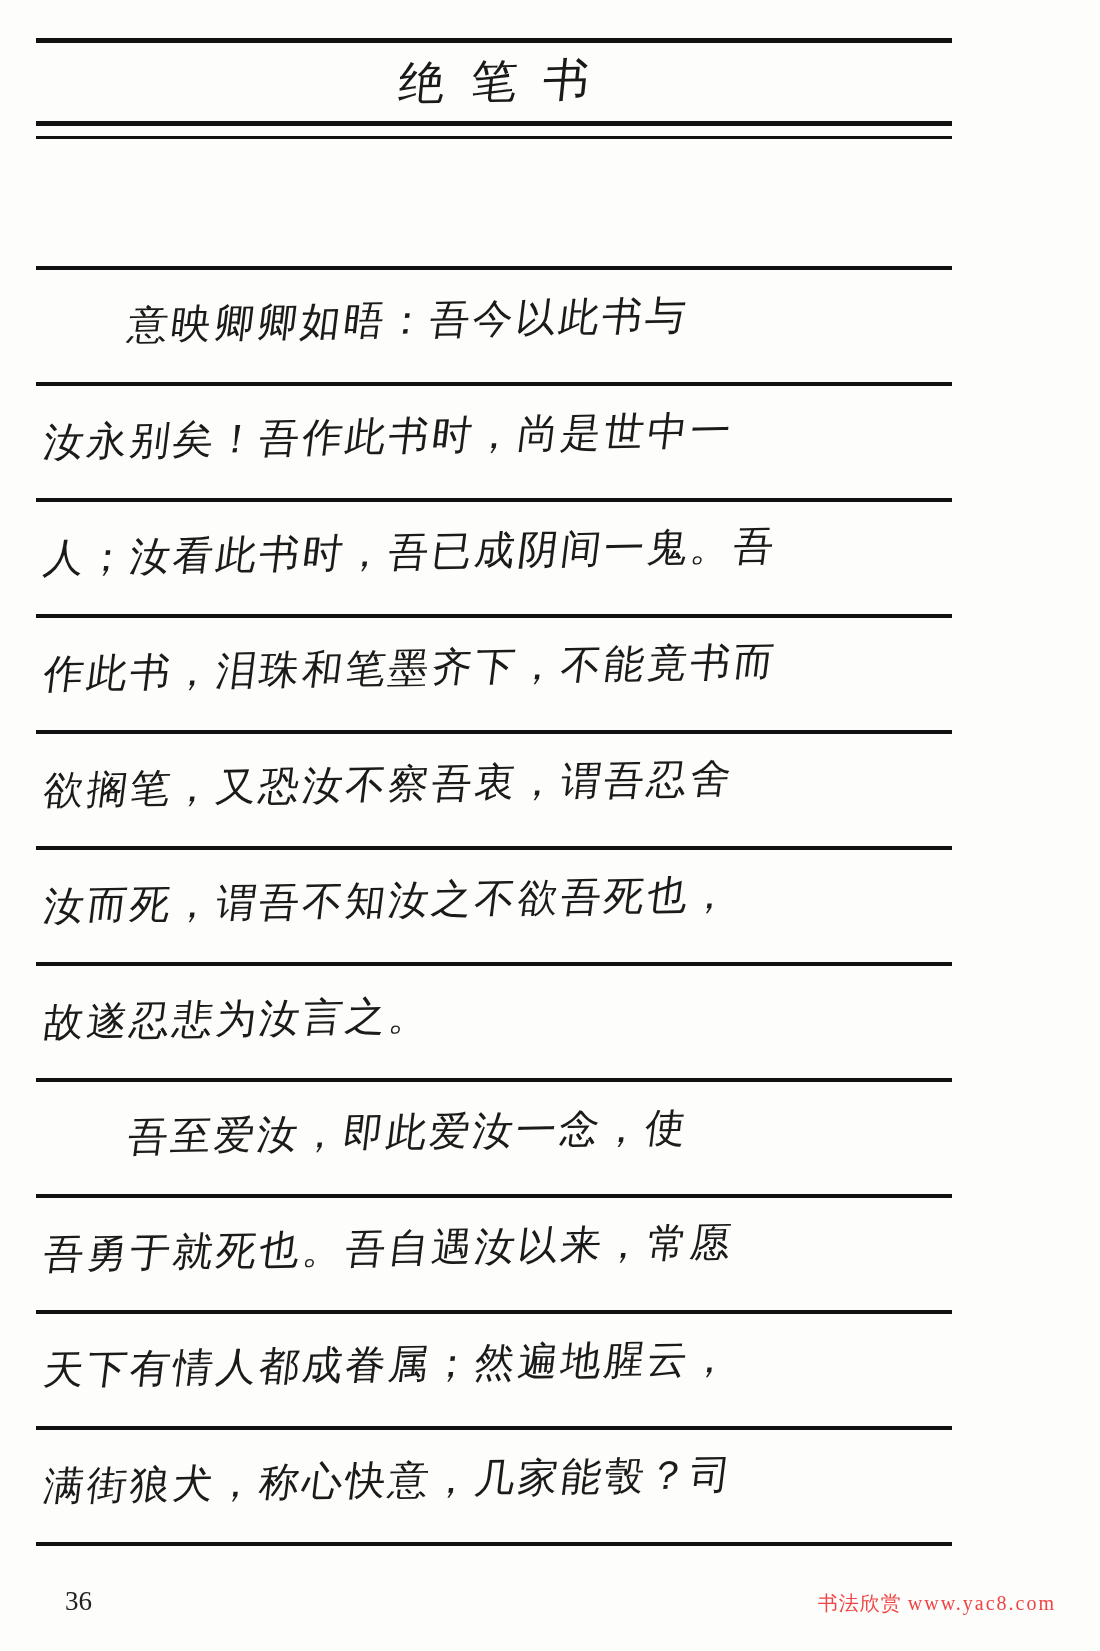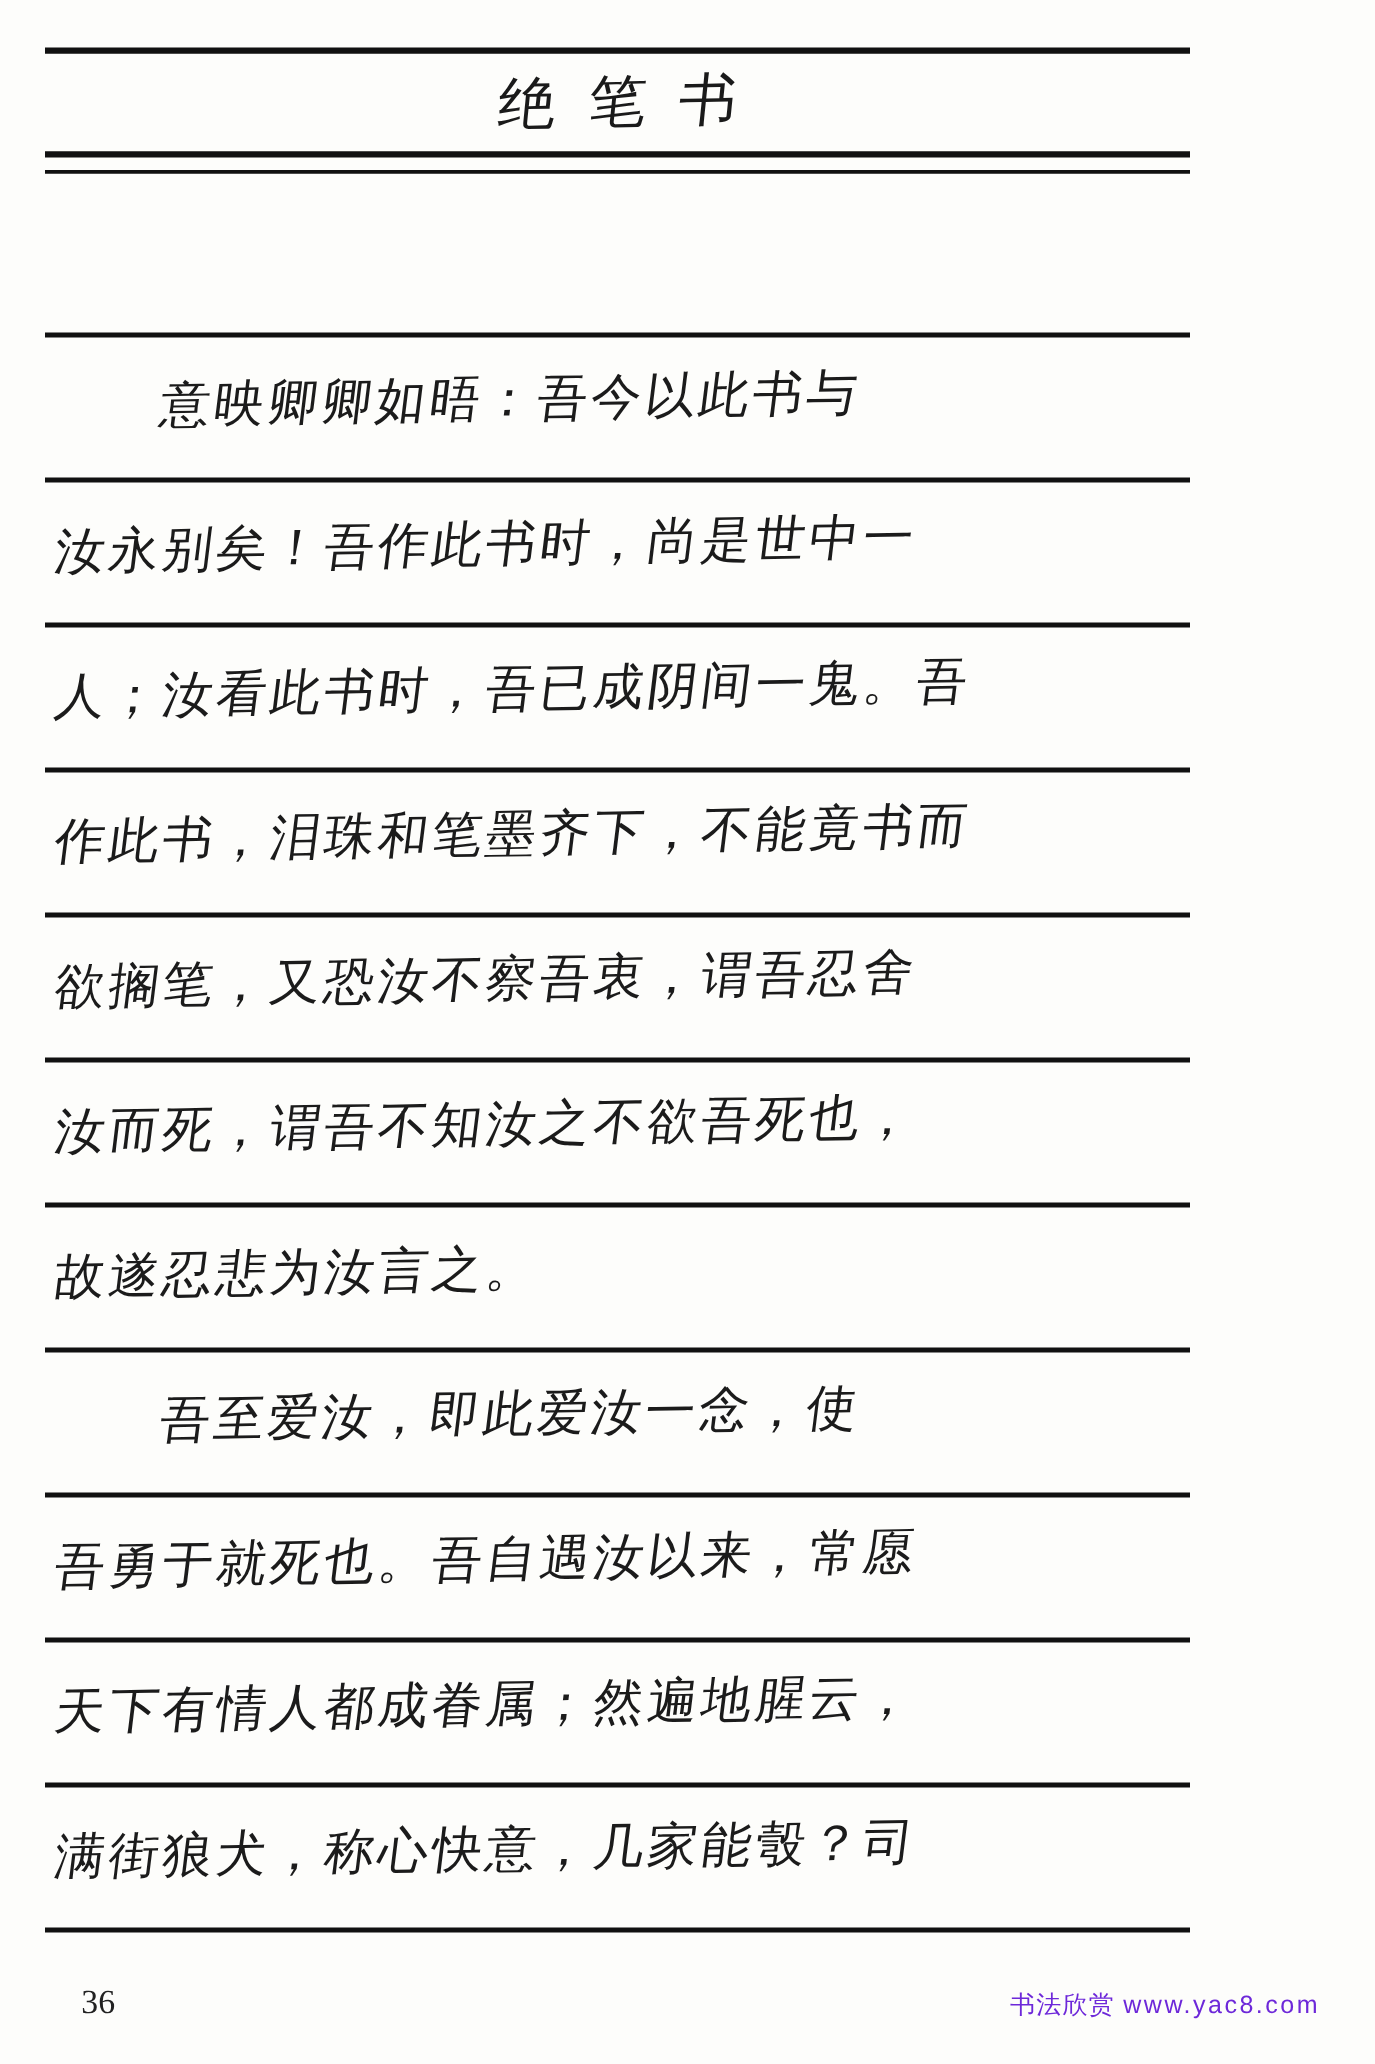--- a/index.html
+++ b/index.html
@@ -100,23 +100,23 @@
     top: 6px;
     font-family: "Liberation Serif", serif;
     font-size: 27px;
     color: #222222;
     margin-left: 21px;
   }
   .watermark {
     position: absolute;
     right: 44px;
     top: 10px;
-    font-family: Liberation Sans, sans-serif;
+    font-family: Liberation Serif, serif;
     font-size: 20px;
-    color: #6d28d9;
+    color: #ef4444;
     letter-spacing: 1px;
     white-space: nowrap;
   }
   .watermark .wm-url { letter-spacing: 2px; }
 </style>
 </head>
 <body>
 
 <div class="page">
 

